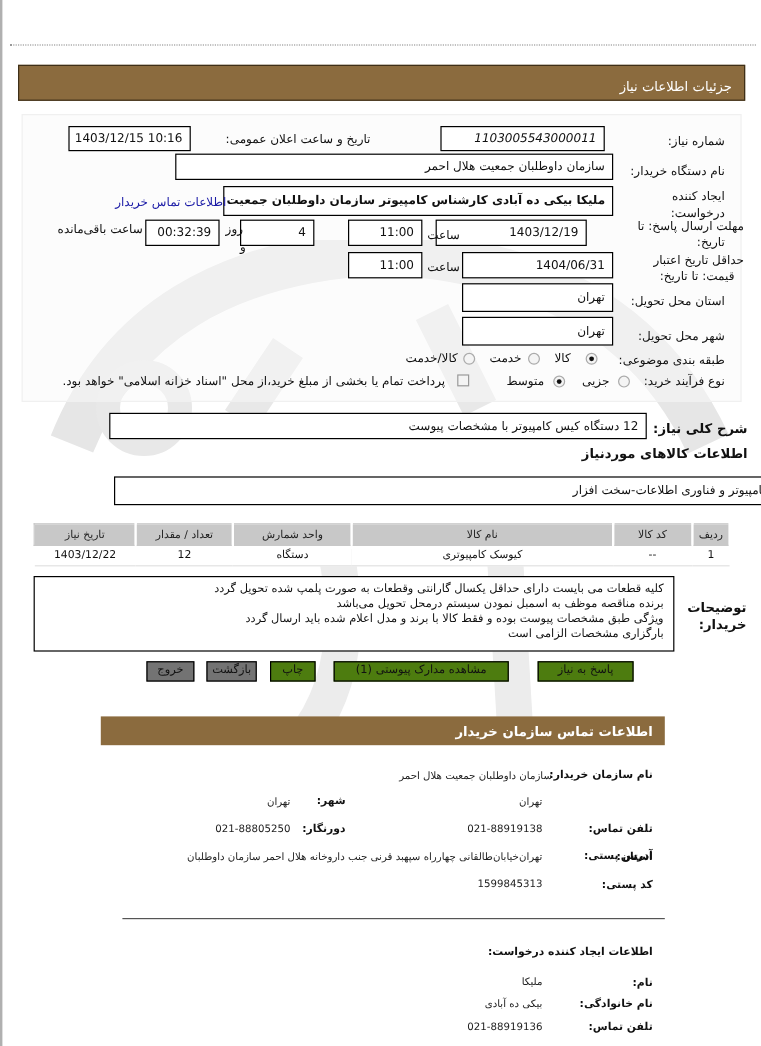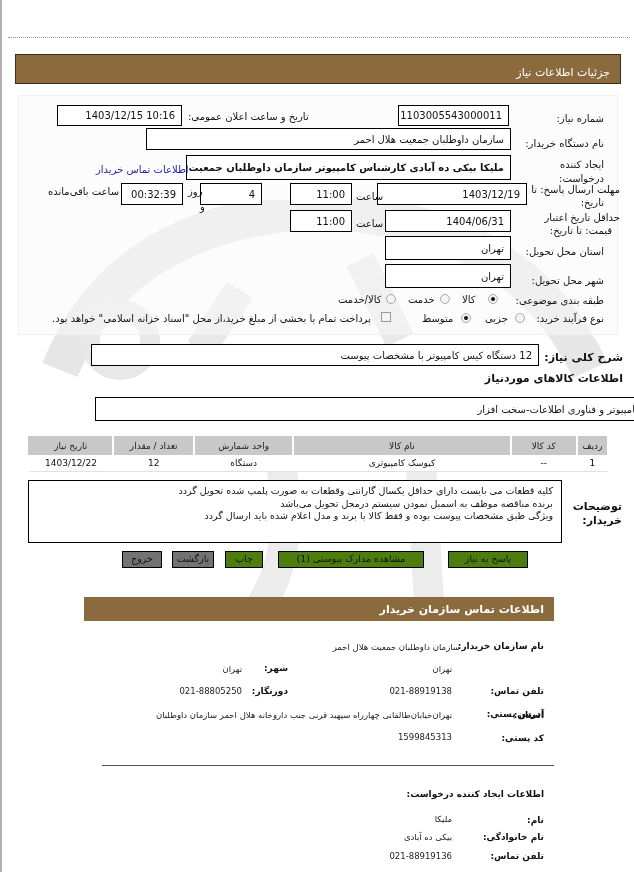--- a/index.html
+++ b/index.html
@@ -68,35 +68,35 @@
   <path d="M200 150 L240 90 M360 60 L400 140" stroke="#e8e8e8" stroke-width="30" fill="none"></path>
   <circle cx="120" cy="140" r="30" fill="none" stroke="#e8e8e8" stroke-width="20"></circle>
   <path d="M280 260 Q300 360 250 420" stroke="#ececec" stroke-width="30" fill="none"></path>
   <path d="M420 250 L430 420" stroke="#ececec" stroke-width="30" fill="none"></path>
 </svg>
 
 <div class="panel-header">جزئیات اطلاعات نیاز</div>
 <div class="form-box"></div>
 
 <div class="lbl" style="right:30px; top:112px;">شماره نیاز:</div>
-<div class="box ltr" style="left:398px; top:105px; width:111px; height:21px;">1103005543000011</div>
+<div class="box ltr" style="left:367px; top:105px; width:137px; height:21px;font-style:italic;">1103005543000011</div>
 <div class="lbl" style="left:188px; top:110px;">تاریخ و ساعت اعلان عمومی:</div>
-<div class="box ltr" style="left:57px; top:105px; width:125px; height:21px;">1403/12/15 10:16</div>
+<div class="box ltr" style="left:57px; top:105px; width:102px; height:21px;">1403/12/15 10:16</div>
 
 <div class="lbl" style="right:30px; top:137px;">نام دستگاه خریدار:</div>
 <div class="box" style="left:146px; top:128px; width:365px; height:22px;">سازمان داوطلبان جمعیت هلال احمر</div>
 
 <div class="lbl" style="right:30px; top:158px;">ایجاد کننده</div>
 <div class="lbl" style="right:30px; top:172px;">درخواست:</div>
 <div class="box" style="left:186px; top:155px; width:325px; height:25px;font-weight:bold;">ملیکا بیکی ده آبادی کارشناس کامپیوتر سازمان داوطلبان جمعیت هلال احمر</div>
 <a class="link" style="left:96px; top:164px;">اطلاعات تماس خریدار</a>
 
 <div class="lbl" style="right:14px; top:183px;">مهلت ارسال پاسخ: تا</div>
 <div class="lbl" style="right:30px; top:196px;">تاریخ:</div>
-<div class="box ltr" style="left:377px; top:183px; width:150px; height:22px;">1403/12/19</div>
+<div class="box ltr" style="left:363px; top:183px; width:126px; height:22px;">1403/12/19</div>
 <div class="lbl" style="left:356px; top:190px;">ساعت</div>
 <div class="box ltr" style="left:290px; top:183px; width:62px; height:22px;">11:00</div>
 <div class="box ltr" style="left:200px; top:183px; width:62px; height:22px;">4</div>
 <div class="lbl" style="left:188px; top:185px;">روز</div>
 <div class="lbl" style="left:200px; top:200px;">و</div>
 <div class="box ltr" style="left:121px; top:183px; width:62px; height:22px;">00:32:39</div>
 <div class="lbl" style="left:48px; top:185px;">ساعت باقی‌مانده</div>
 
 <div class="lbl" style="right:14px; top:211px;">حداقل تاریخ اعتبار</div>
 <div class="lbl" style="right:22px; top:224px;">قیمت: تا تاریخ:</div>
@@ -153,20 +153,21 @@
   </tr>
 </tbody>
   </table>
 
 <div class="bold-lbl" style="right:12px; top:500px;">توضیحات</div>
 <div class="bold-lbl" style="right:12px; top:514px;">خریدار:</div>
 <div class="notes-box">
   <div>کلیه قطعات می بایست دارای حداقل یکسال گارانتی وقطعات به صورت پلمپ شده تحویل گردد</div>
   <div>برنده مناقصه موظف به اسمبل نمودن سیستم درمحل تحویل می‌باشد</div>
   <div>ویژگی طبق مشخصات پیوست بوده و فقط کالا با برند و مدل اعلام شده باید ارسال گردد</div>
+  <div>بارگزاری مشخصات الزامی است</div>
 </div>
 
 <div class="btn green" style="left:448px; top:551px; width:80px;">پاسخ به نیاز</div>
 <div class="btn green" style="left:278px; top:551px; width:146px;">مشاهده مدارک پیوستی (1)</div>
 <div class="btn green" style="left:225px; top:551px; width:38px;">چاپ</div>
 <div class="btn red" style="left:172px; top:551px; width:42px;">بازگشت</div>
 <div class="btn red" style="left:122px; top:551px; width:40px;">خروج</div>
 
 <div class="section2-header">اطلاعات تماس سازمان خریدار</div>
 

